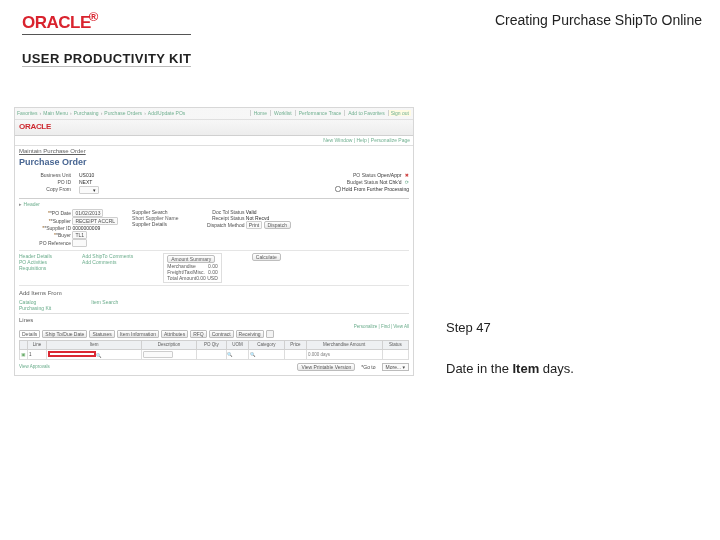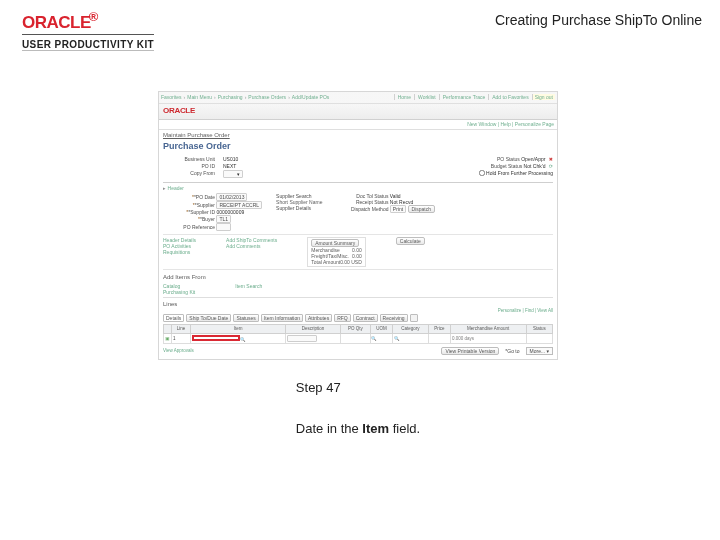--- a/index.html
+++ b/index.html
@@ -7,25 +7,25 @@
 
   .page { width: 720px; height: 444px; position: relative; }
 
   
   .header { display: flex; align-items: flex-start; justify-content: space-between; padding: 10px 18px 6px 22px; }
   .logo-block { }
   .oracle-logo { color: #d9232e; font-weight: 700; font-size: 17px; letter-spacing: -0.5px; line-height: 1; }
   .logo-dot { color: #d9232e; margin-left: -2px; font-size: 13px; vertical-align: super; }
   .hr1 { border: none; border-top: 1px solid #555; margin: 3px 0 2px; }
   .hr2 { border: none; border-top: 1px solid #bbb; margin-top: 0; margin-bottom: 0; }
-  .upk { font-size: 10px; letter-spacing: 0.4px; color: #222; font-weight: 600; margin-top: 4px; }
+  .upk { font-size: 13px; letter-spacing: 0.4px; color: #222; font-weight: 600; margin-top: 16px; }
   .topic-title { font-size: 14px; color: #222; margin-top: 2px; }
 
   
-  .content { display: flex; padding: 34px 18px 0 14px; gap: 20px; align-items: center; flex-direction: column; }
+  .content { display: flex; padding: 34px 18px 0 14px; gap: 32px; align-items: flex-end; }
   .shot { width: 400px; border: 1px solid #d7d7d7; position: relative; background: #fff; font-size: 6px; color: #444; line-height: 1.2; }
   .instructions { flex: 1; }
   .step-label { font-size: 13px; color: #222; margin-bottom: 26px; }
   .step-text { font-size: 13px; color: #222; }
   .step-text b { font-weight: 700; }
 
   
   .ss-top { background: #f6f6f6; border-bottom: 1px solid #ddd; height: 12px; display: flex; align-items: center; gap: 1px; padding: 0 2px; }
   .bc { color: #6a8; font-size: 5px; }
   .bc-sep { color: #999; font-size: 5px; margin: 0 1px; }
@@ -275,18 +275,18 @@
             <span class="sel"><span>More...</span> ▾</span>
           </div>
         </div>
 
       </div>
     </div>
 
     <div class="instructions">
       <div class="step-label">Step 47</div>
       <div class="step-text">
-        <span>Date in the </span><b>Item</b><span> field.</span>
+        <span>Date in the </span><b>Item</b><span> days.</span>
       </div>
     </div>
 
   </div>
 </div>
 
 </body></html>

